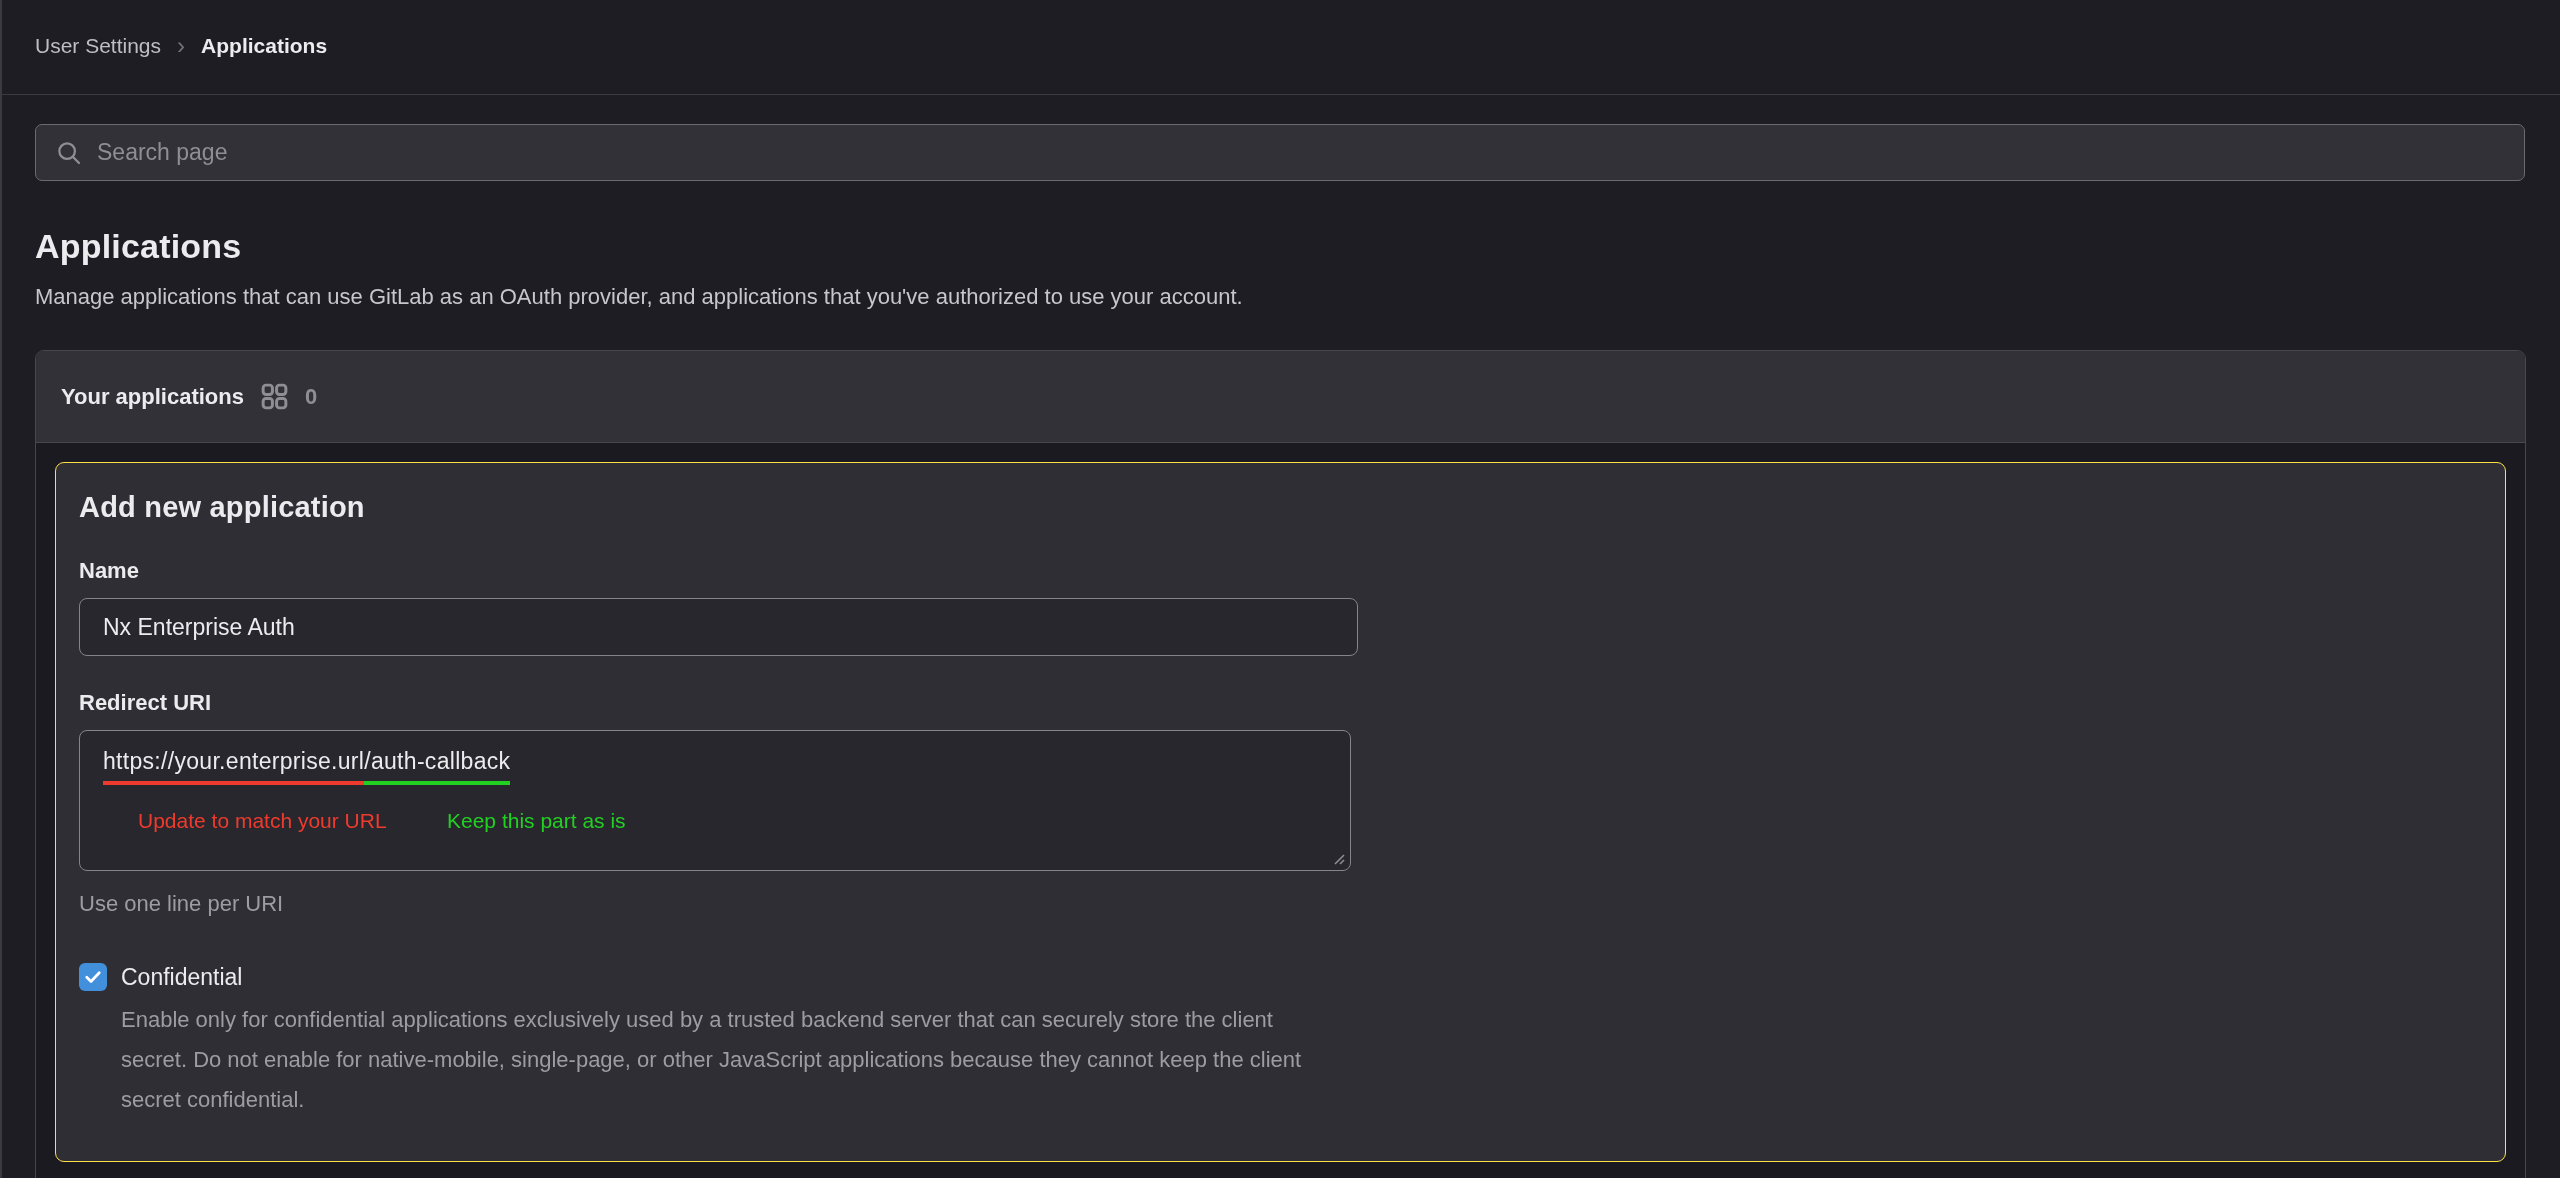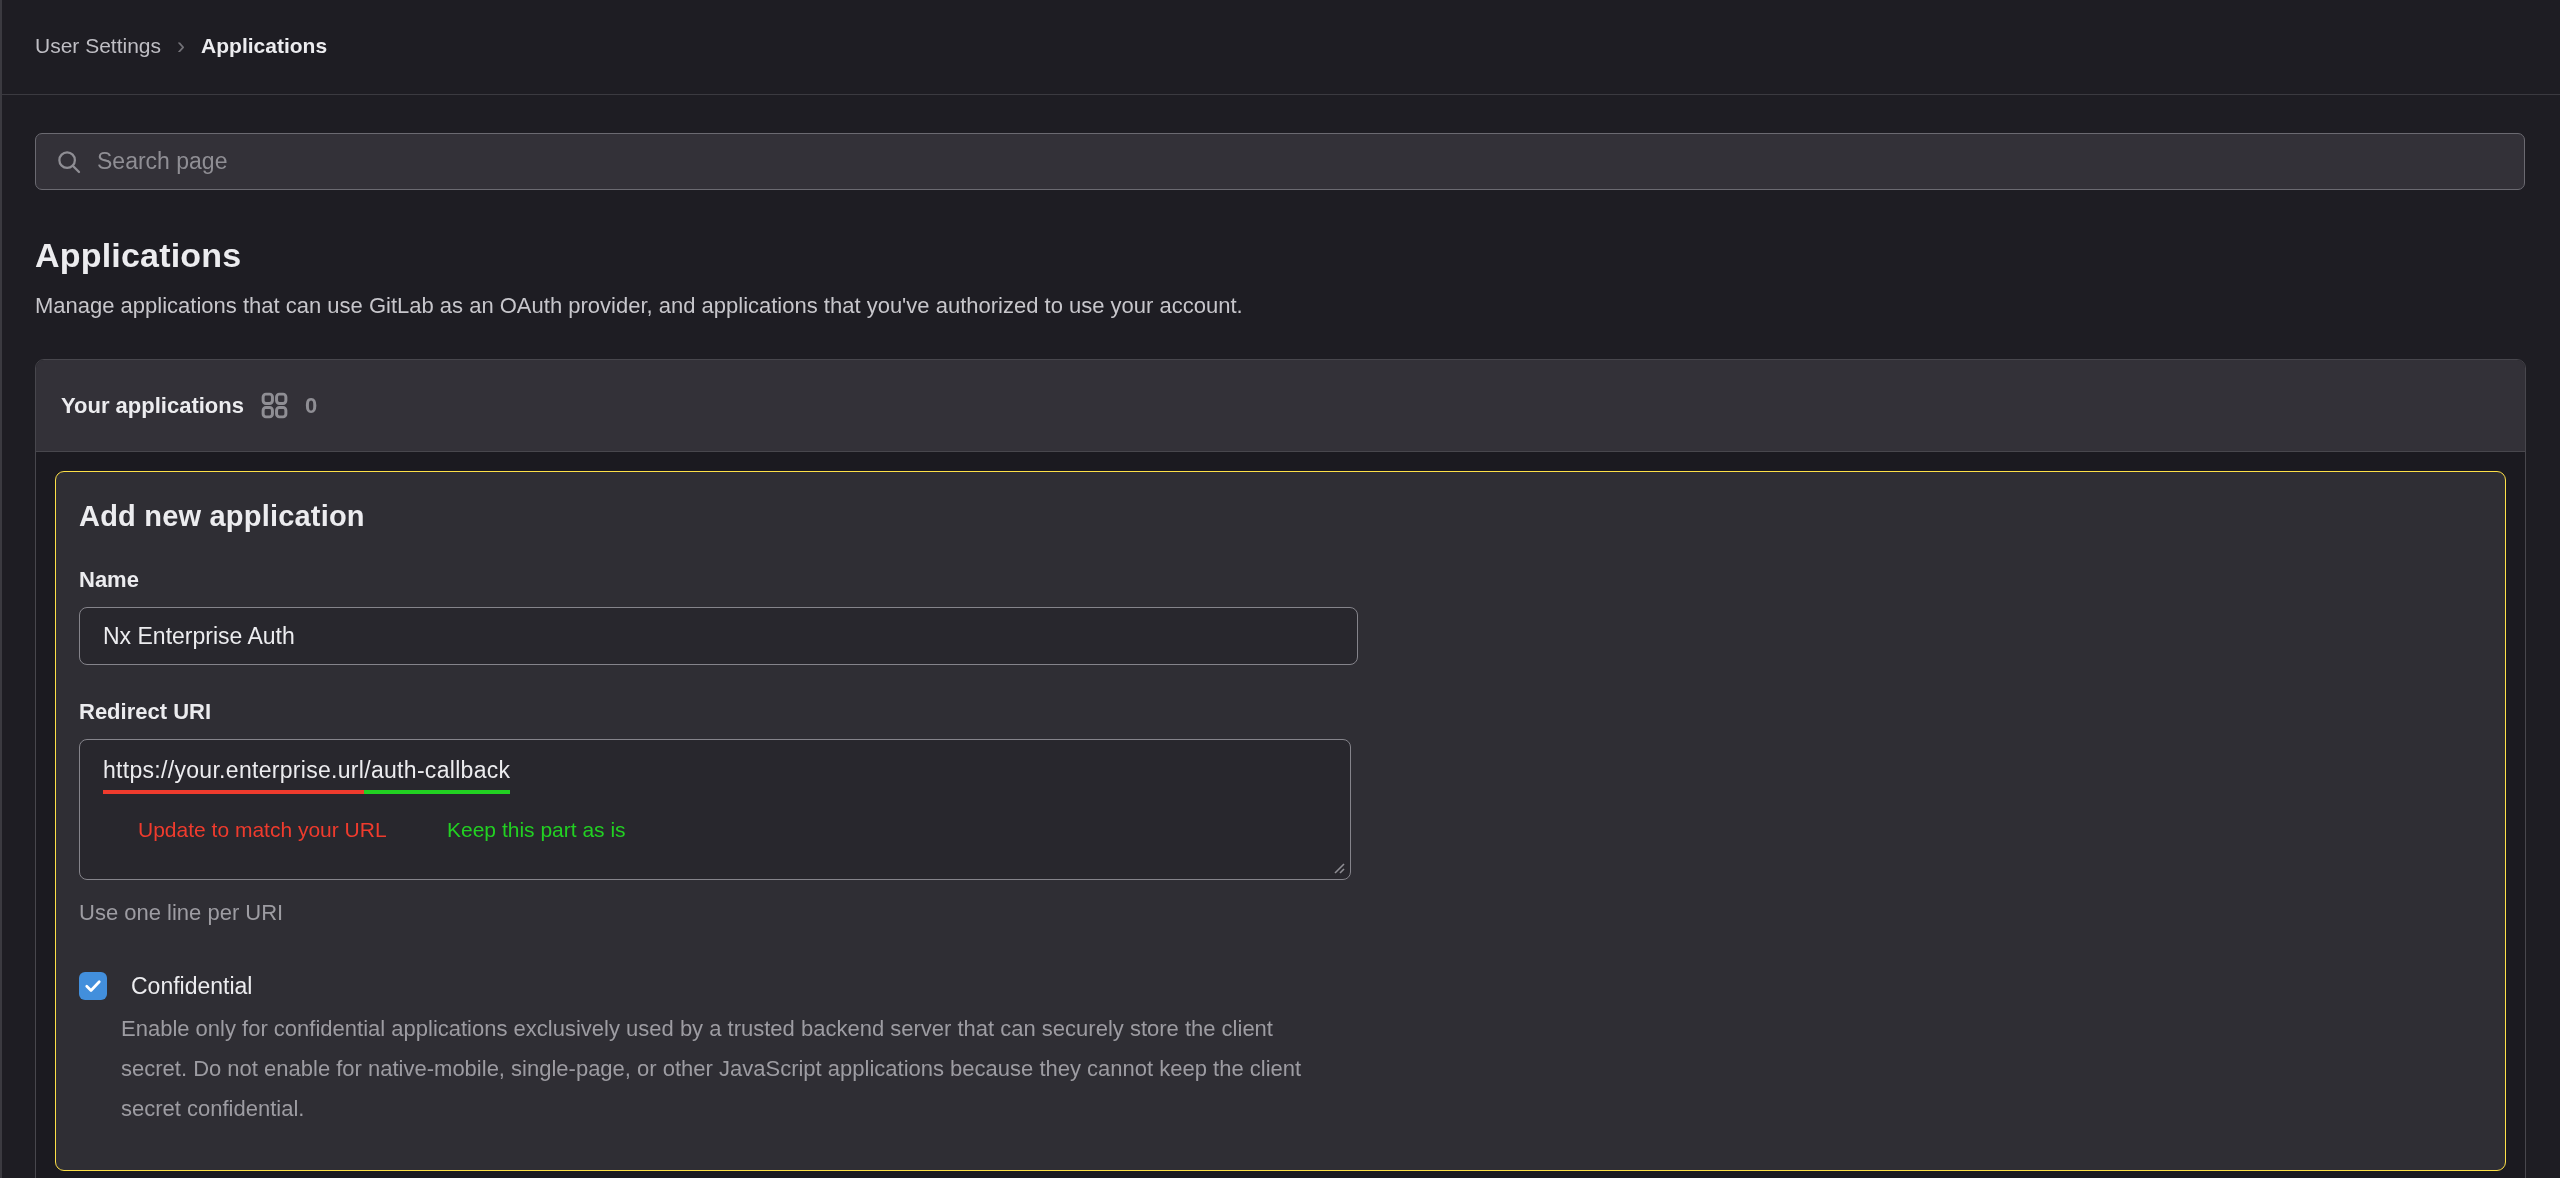--- a/index.html
+++ b/index.html
@@ -20,21 +20,21 @@
     padding: 0 35px; border-bottom: 1px solid #3b3a40;
     background: #1e1d23;
   }
   .breadcrumb { display: flex; align-items: flex-start; gap: 16px; font-size: 21px; }
   .crumb-link { color: #bfbec4; text-decoration: none; cursor: pointer; }
   .crumb-sep { color: #737278; font-size: 24px; line-height: 1; padding-bottom: 3px; }
   .crumb-current { color: #ececef; font-weight: 700; }
   
   .content { padding: 0 35px; }
   .searchbar {
-    margin-top: 38px; height: 57px; width: 2490px;
+    margin-top: 29px; height: 57px; width: 2490px;
     background: #333138; border: 1px solid #6b6a71; border-radius: 7px;
     display: flex; align-items: center; padding: 0 18px; gap: 13px;
     cursor: text;
   }
   .searchbar svg { flex: 0 0 auto; }
   .searchbar input {
     flex: 1; background: transparent; border: none; outline: none;
     font-family: "Liberation Sans", sans-serif;
     font-size: 23px; color: #ececef;
   }
@@ -76,21 +76,21 @@
   }
   .uri-text { font-size: 23px; color: #ececef; white-space: nowrap; letter-spacing: 0.3px; }
   .uri-part-red    { border-bottom: 4px solid #ef3b2d; padding-bottom: 7px; }
   .uri-part-green  { border-bottom: 4px solid #22d022; padding-bottom: 7px; }
   .uri-note { position: absolute; top: 78px; font-size: 21px; white-space: nowrap; }
   .uri-note.red   { left: 58px;  color: #ef3b2d; }
   .uri-note.green { left: 367px; color: #22d022; }
   .resize-grip { position: absolute; right: 5px; bottom: 5px; }
   .field-hint { margin-top: 20px; font-size: 22px; color: #9d9ca2; }
   
-  .check-row { margin-top: 46px; display: flex; align-items: center; gap: 24px; }
+  .check-row { margin-top: 46px; display: flex; align-items: center; gap: 14px; }
   .checkbox {
     width: 28px; height: 28px; border-radius: 6px; background: #428fdc;
     display: flex; align-items: center; justify-content: center; cursor: pointer;
     flex: 0 0 auto;
   }
   .check-label { font-size: 23px; color: #ececef; cursor: pointer; }
   .check-help {
     margin-top: 9px; margin-left: 42px; width: 1185px;
     font-size: 22px; line-height: 40px; color: #9d9ca2;
   }

